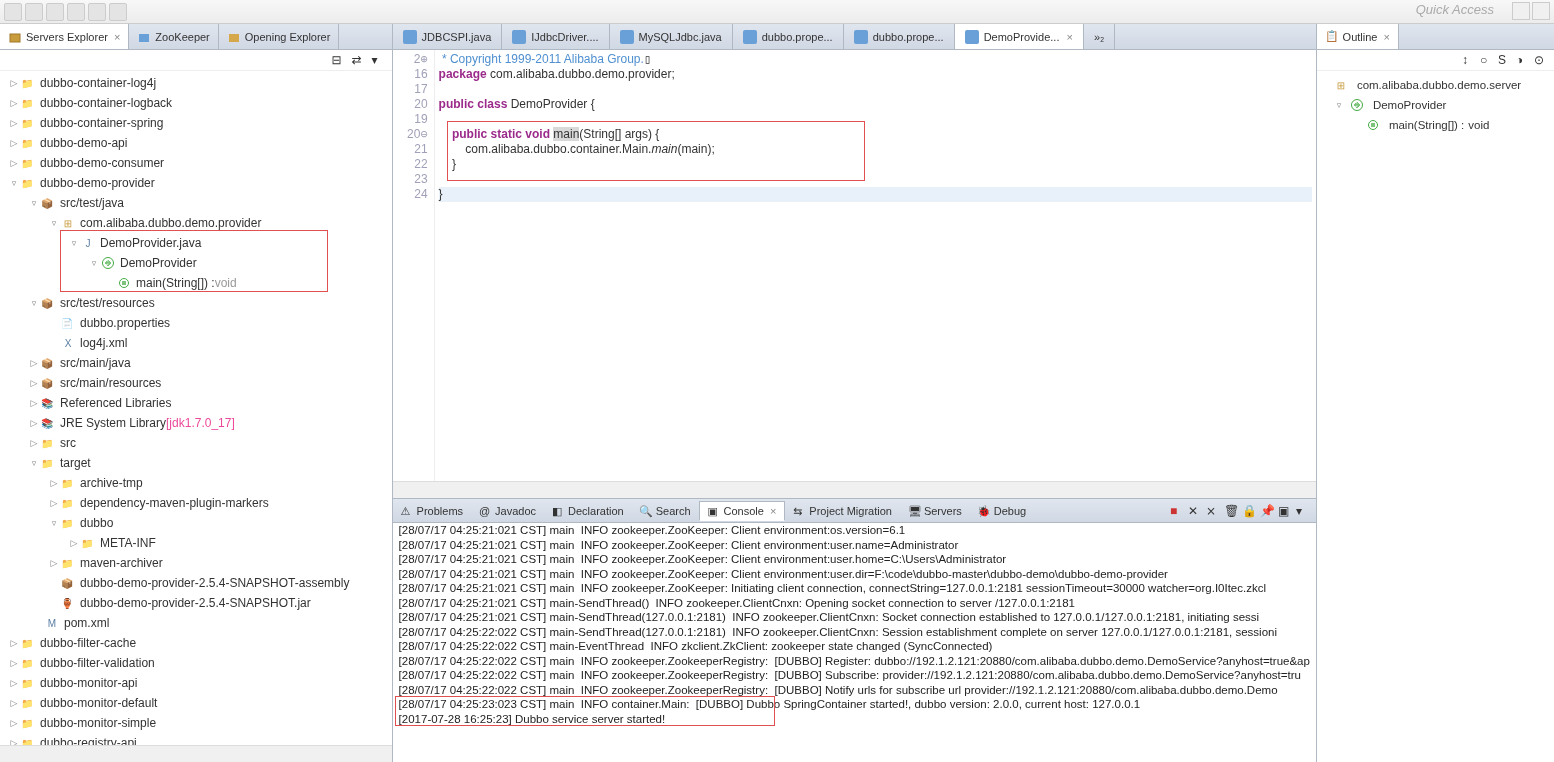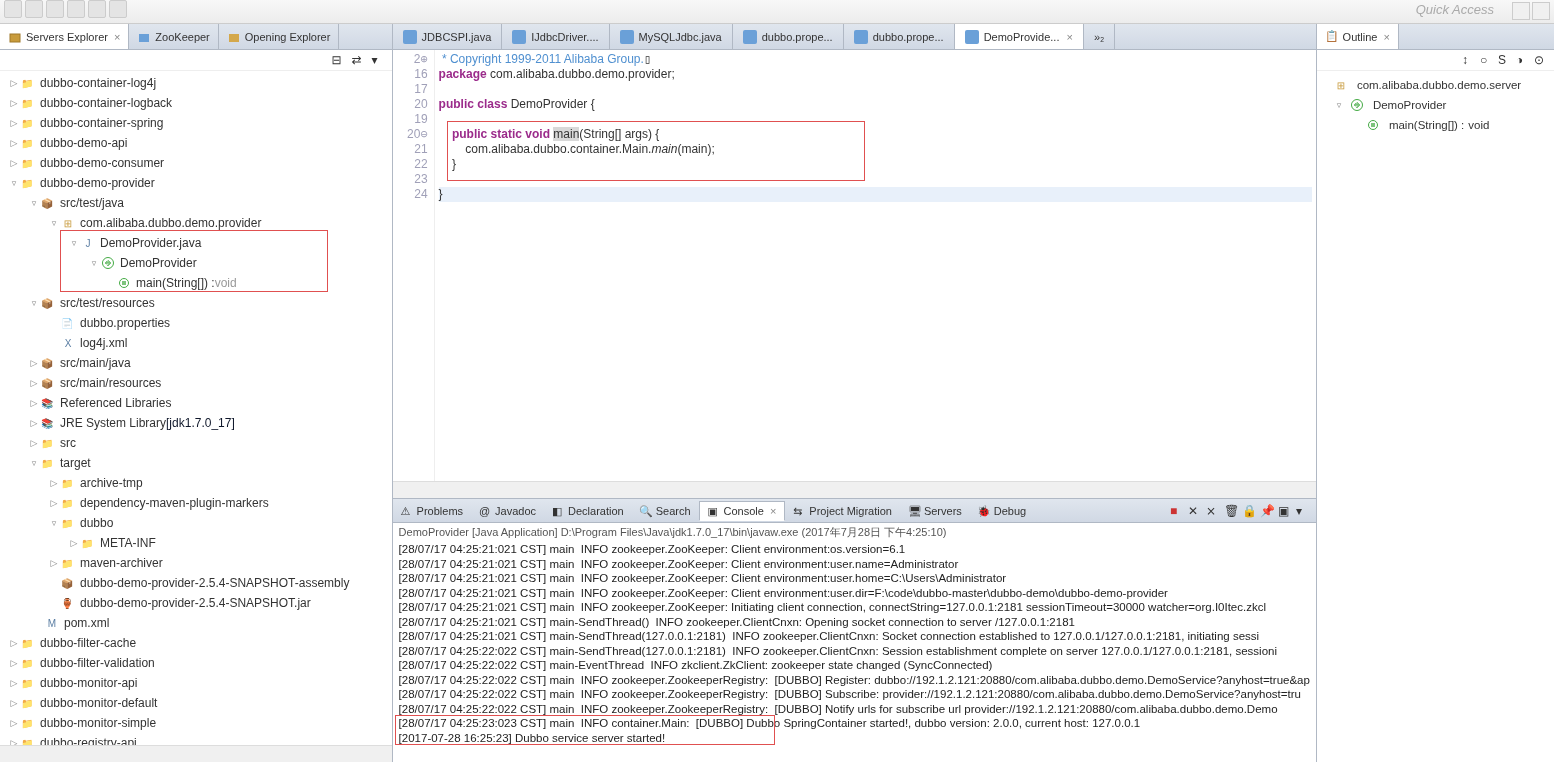--- a/index.html
+++ b/index.html
@@ -1,17 +1,17 @@
 <!DOCTYPE html>
 <html><head>
 <meta charset="utf-8">
 <style>
 * { box-sizing: border-box; margin: 0; padding: 0; font-family: "Segoe UI", Tahoma, sans-serif; }
 body { background: #e8ebf0; height: 762px; width: 1554px; overflow: hidden; font-size: 12px; color: #333; }
-.toolbar-top { height: 24px; background: linear-gradient(#f8f8f8,#ececec); border-bottom: 1px solid #ccc; display: flex; align-items: flex-start; padding: 0 4px; gap: 3px; }
+.toolbar-top { height: 24px; background: linear-gradient(#f8f8f8,#ececec); border-bottom: 1px solid #ccc; display: flex; align-items: center; padding: 0 4px; gap: 3px; }
 .toolbar-top .tbtn { width: 18px; height: 18px; background: #e4e4e4; border: 1px solid #ccc; border-radius: 2px; }
 .quick-access { position: absolute; right: 60px; top: 2px; color: #aaa; font-style: italic; font-size: 13px; }
 .corner-btns { position: absolute; right: 4px; top: 2px; display: flex; gap: 2px; }
 .corner-btns span { width: 18px; height: 18px; border: 1px solid #ccc; background: #f0f0f0; }
 
 .main-layout { display: flex; height: 738px; }
 .left-panel { width: 404px; border-right: 1px solid #b0b8c4; background: #fff; display: flex; flex-direction: column; position: relative; }
 .view-tabs { display: flex; background: linear-gradient(#e0e6ee,#d0d8e4); height: 26px; border-bottom: 1px solid #b0b8c4; }
 .view-tab { padding: 4px 8px; display: flex; align-items: center; gap: 4px; border-right: 1px solid #b0b8c4; font-size: 11px; cursor: pointer; }
 .view-tab.active { background: #fff; }
@@ -22,21 +22,21 @@
 .tree { overflow-y: auto; flex: 1; padding: 2px 0 10px 0; position: relative; }
 .tree-row { display: flex; align-items: center; height: 20px; padding-left: 4px; white-space: nowrap; cursor: pointer; }
 .arrow { width: 12px; font-size: 9px; color: #888; text-align: center; }
 .ticon { width: 16px; height: 14px; margin-right: 4px; display: inline-flex; align-items: center; justify-content: center; font-size: 10px; }
 .folder { color: #d4a84b; }
 .pkg { color: #c89b3c; }
 .java-file { color: #5b7ea3; }
 .class-c { background: radial-gradient(circle,#7cc47c 40%,transparent 41%); border: 1px solid #4a4; border-radius: 50%; width: 12px; height: 12px; color: #fff; font-size: 8px; }
 .method-m { background: radial-gradient(circle,#7cc47c 40%,transparent 41%); border: 1px solid #4a4; border-radius: 50%; width: 10px; height: 10px; }
 .lib { color: #b89a5e; }
-.faded { color: #0f172a; }
+.faded { color: #ec4899; }
 .tree .void { color: #999; }
 .red-box-tree { position: absolute; border: 1px solid #e05050; pointer-events: none; }
 
 .center-panel { flex: 1; display: flex; flex-direction: column; border-right: 1px solid #b0b8c4; }
 .editor-tabs { display: flex; background: linear-gradient(#e0e6ee,#d0d8e4); height: 26px; border-bottom: 1px solid #b0b8c4; overflow: hidden; }
 .etab { padding: 4px 10px; display: flex; align-items: center; gap: 5px; border-right: 1px solid #b0b8c4; font-size: 11px; white-space: nowrap; cursor: pointer; }
 .etab.active { background: #fff; }
 .etab .ficon { width: 14px; height: 14px; background: #6aa0d8; border-radius: 2px; }
 
 .editor-body { flex: 1; display: flex; background: #fff; overflow: hidden; position: relative; }
@@ -377,21 +377,20 @@
           <span style="color:#c33">■</span>
           <span>✕</span>
           <span>⨯</span>
           <span>🗑</span>
           <span>🔒</span>
           <span>📌</span>
           <span>▣</span>
           <span>▾</span>
         </div>
       </div>
-      <div class="console-title">DemoProvider [Java Application] D:\Program Files\Java\jdk1.7.0_17\bin\javaw.exe (2017年7月28日 下午4:25:10)</div>
       <div class="console-out"><span>[28/07/17 04:25:21:021 CST] main  INFO zookeeper.ZooKeeper: Client environment:os.version=6.1</span>
 <span>[28/07/17 04:25:21:021 CST] main  INFO zookeeper.ZooKeeper: Client environment:user.name=Administrator</span>
 <span>[28/07/17 04:25:21:021 CST] main  INFO zookeeper.ZooKeeper: Client environment:user.home=C:\Users\Administrator</span>
 <span>[28/07/17 04:25:21:021 CST] main  INFO zookeeper.ZooKeeper: Client environment:user.dir=F:\code\dubbo-master\dubbo-demo\dubbo-demo-provider</span>
 <span>[28/07/17 04:25:21:021 CST] main  INFO zookeeper.ZooKeeper: Initiating client connection, connectString=127.0.0.1:2181 sessionTimeout=30000 watcher=org.I0Itec.zkcl</span>
 <span>[28/07/17 04:25:21:021 CST] main-SendThread()  INFO zookeeper.ClientCnxn: Opening socket connection to server /127.0.0.1:2181</span>
 <span>[28/07/17 04:25:21:021 CST] main-SendThread(127.0.0.1:2181)  INFO zookeeper.ClientCnxn: Socket connection established to 127.0.0.1/127.0.0.1:2181, initiating sessi</span>
 <span>[28/07/17 04:25:22:022 CST] main-SendThread(127.0.0.1:2181)  INFO zookeeper.ClientCnxn: Session establishment complete on server 127.0.0.1/127.0.0.1:2181, sessioni</span>
 <span>[28/07/17 04:25:22:022 CST] main-EventThread  INFO zkclient.ZkClient: zookeeper state changed (SyncConnected)</span>
 <span>[28/07/17 04:25:22:022 CST] main  INFO zookeeper.ZookeeperRegistry:  [DUBBO] Register: dubbo://192.1.2.121:20880/com.alibaba.dubbo.demo.DemoService?anyhost=true&amp;ap</span>

